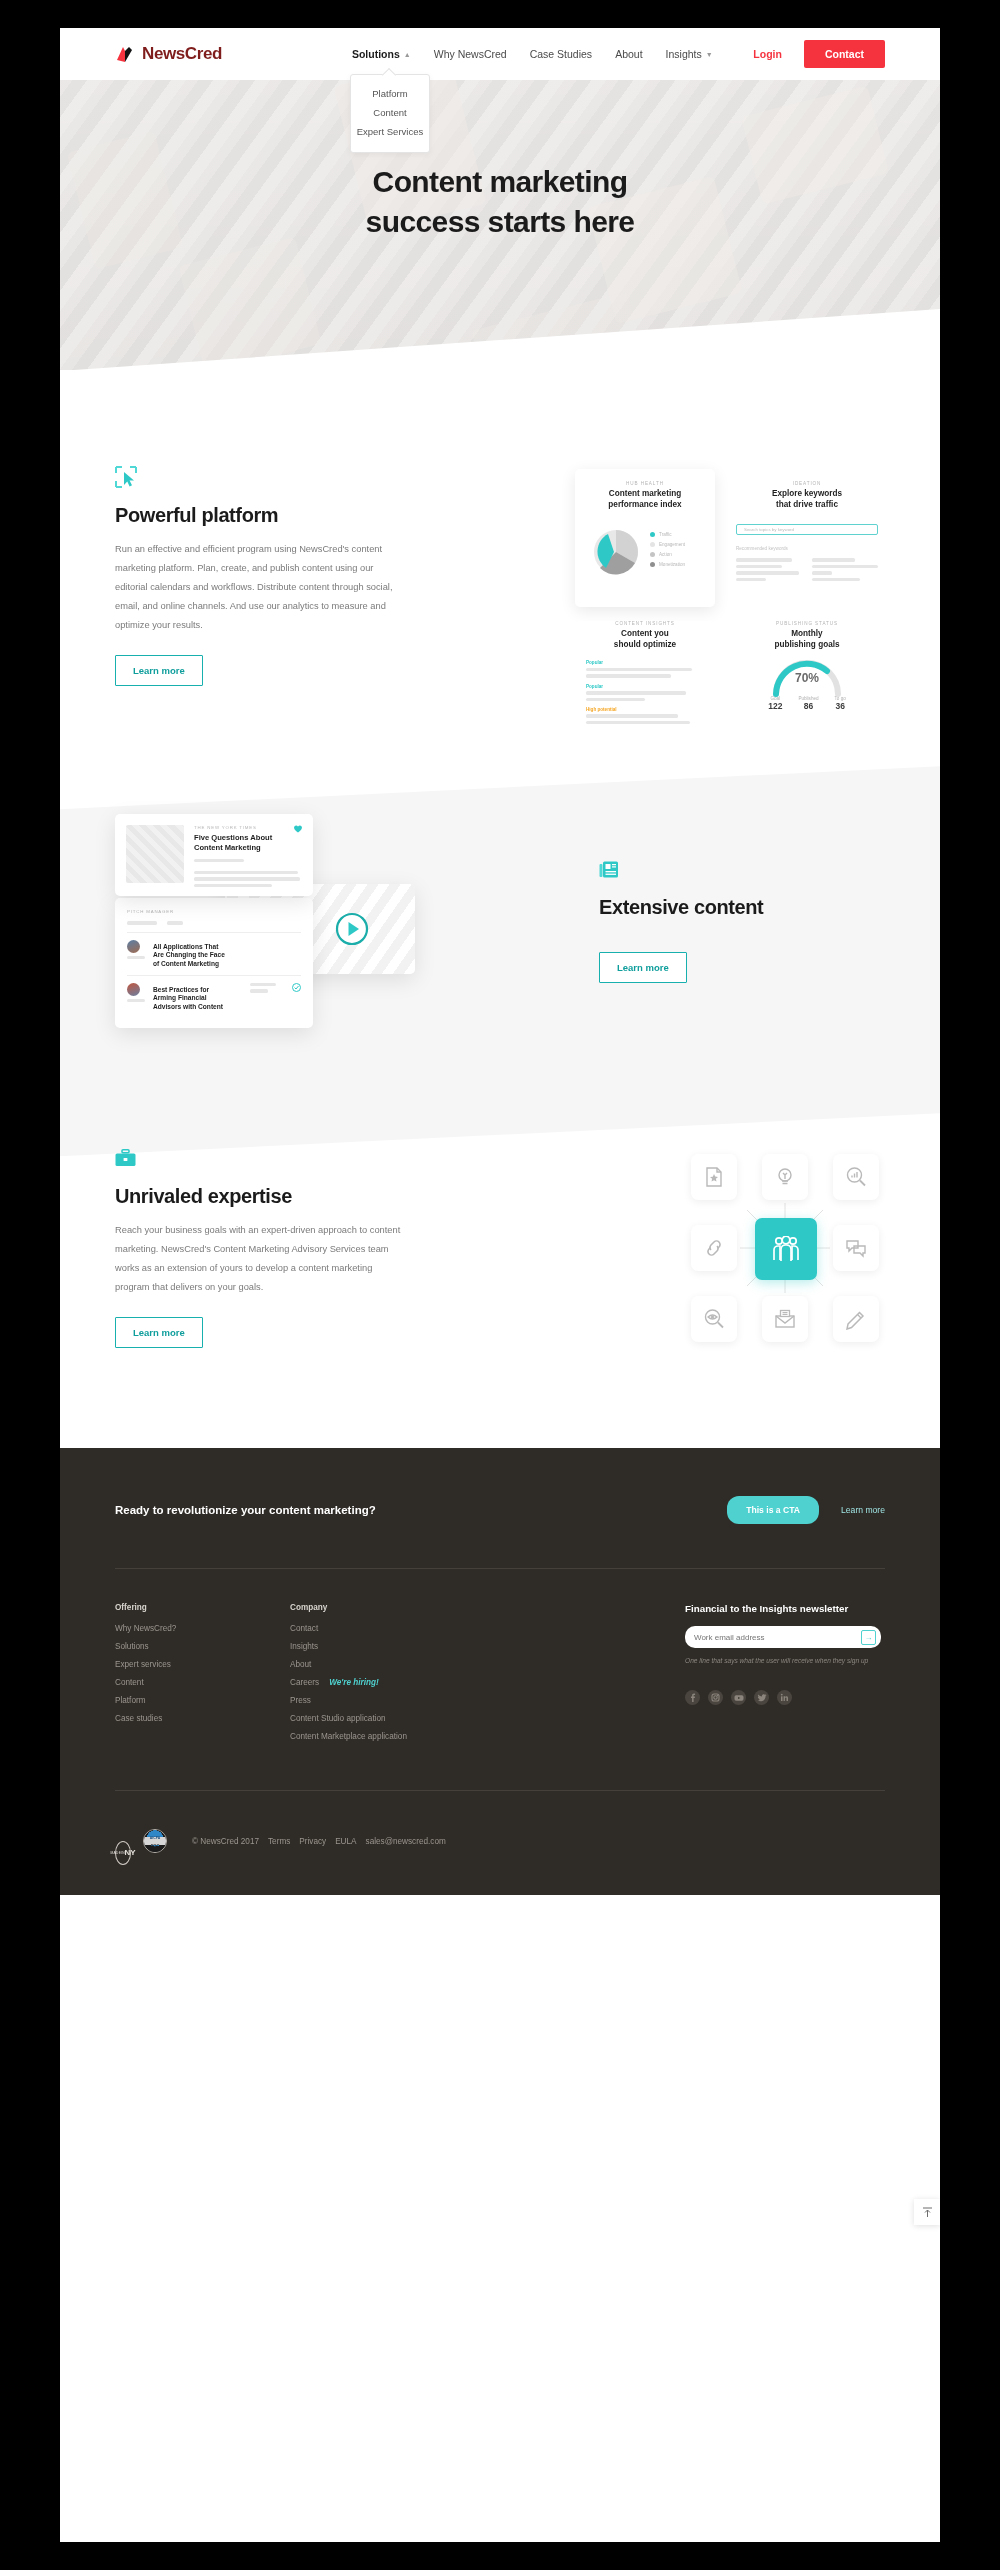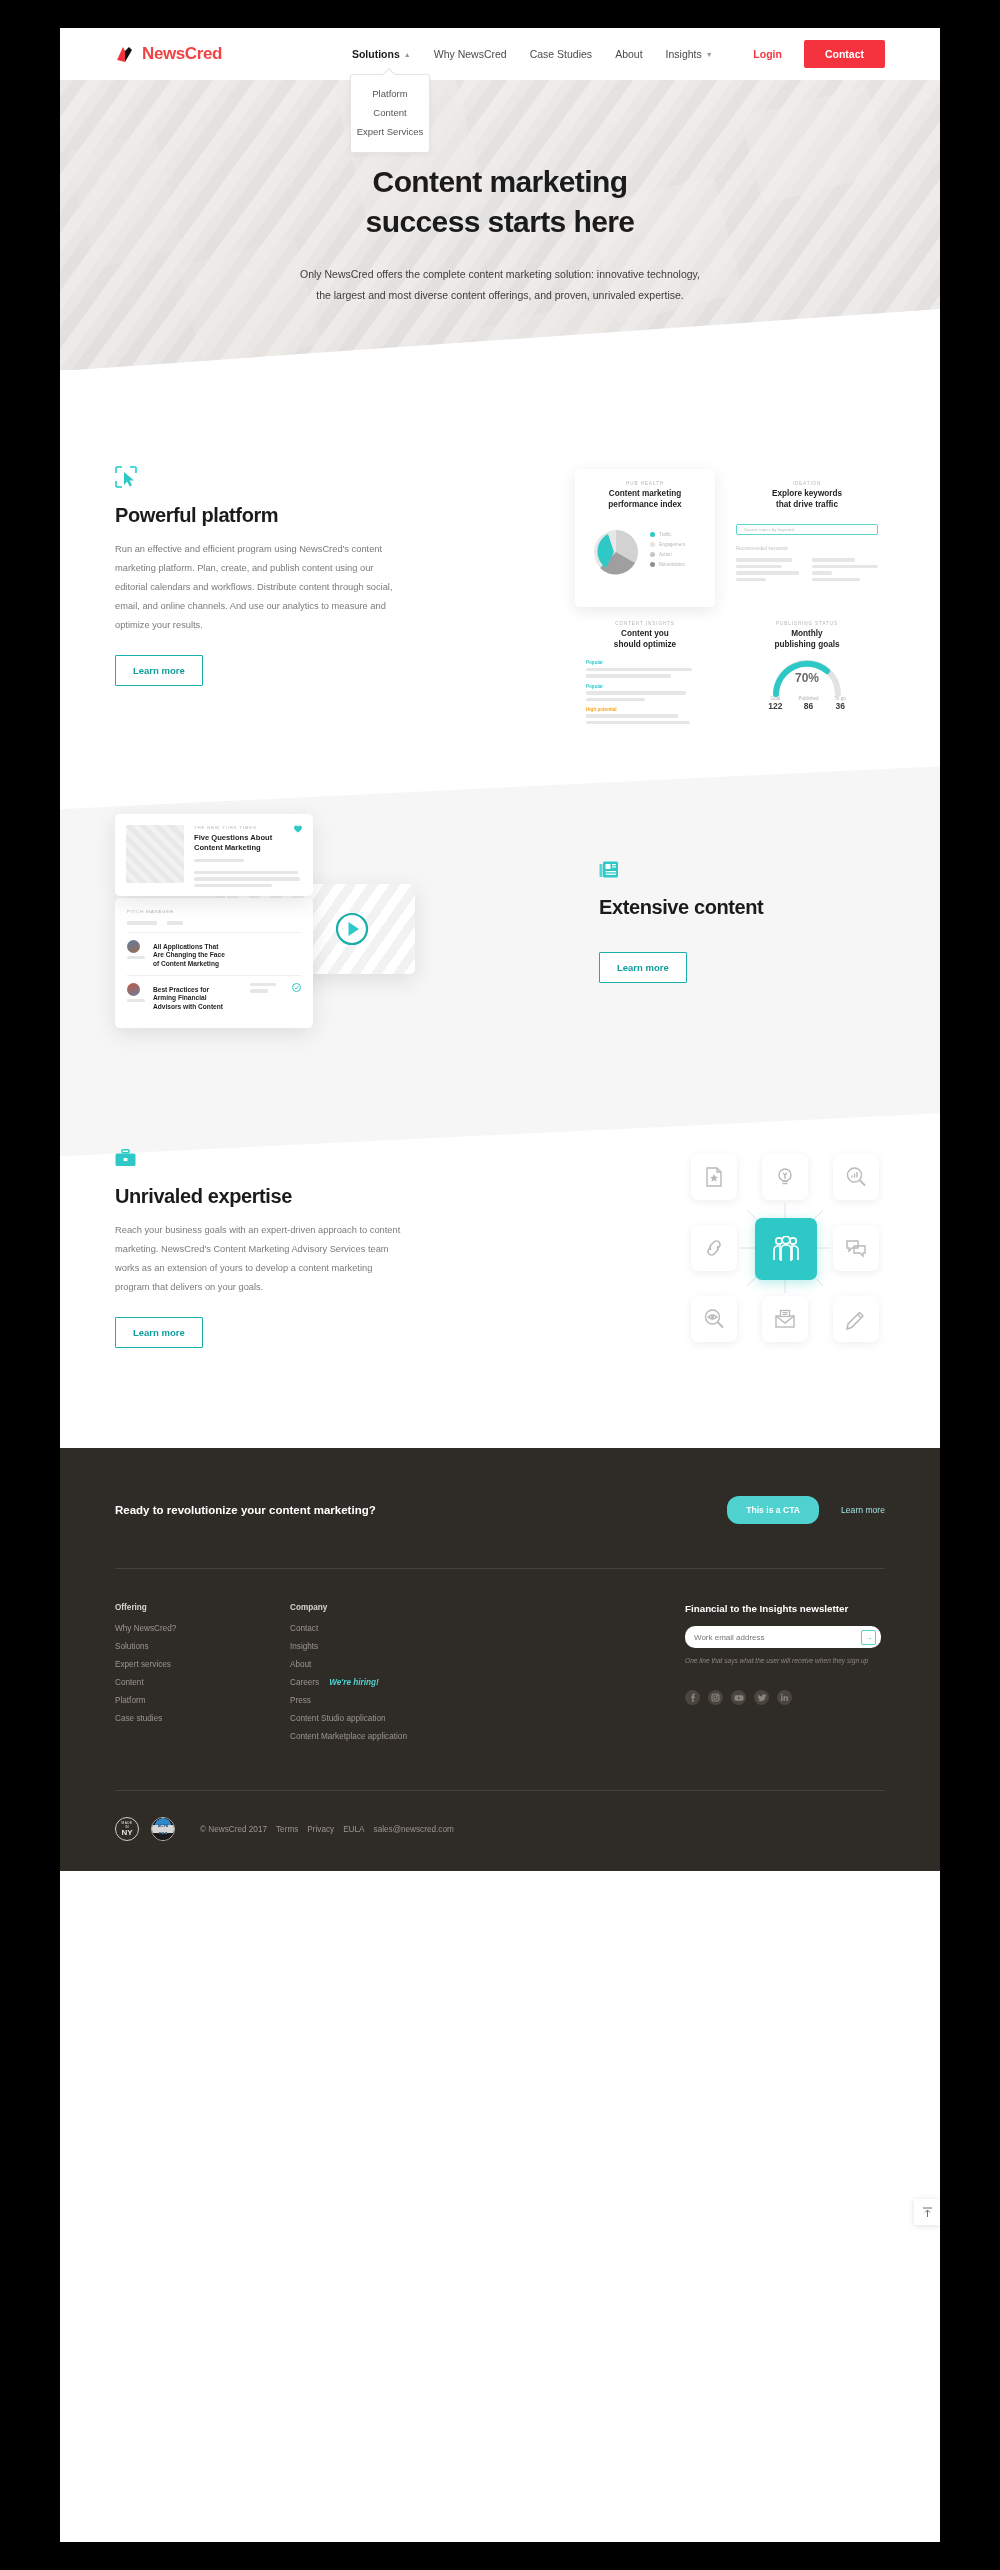--- a/index.html
+++ b/index.html
@@ -21,21 +21,21 @@
   
   .nav {
     position: relative; z-index: 40;
     height: 52px;
     background: #fff;
     display: flex; align-items: center;
     padding: 0 55px;
   }
   .logo { display: flex; align-items: center; gap: 8px; }
   .logo-mark { width: 19px; height: 19px; position: relative; }
-  .logo-text { font-size: 17px; font-weight: bold; letter-spacing: -0.4px; color: #ef4444; }
+  .logo-text { font-size: 17px; font-weight: bold; letter-spacing: -0.4px; color: #7f1d1d; }
   .nav-center { display: flex; align-items: center; gap: 23px; margin-left: 130px; position: relative; }
   .nav-link { font-size: 10.5px; color: #4a4a4a; white-space: nowrap; cursor: pointer; display:flex; align-items:center; gap:4px;}
   .nav-link.active { color: #1b1b1b; font-weight: bold; }
   .caret { font-size: 7px; color: #9a9a9a; display:inline-block; }
   .nav-right { margin-left: auto; display: flex; align-items: center; gap: 22px; }
   .login { font-size: 10.5px; color: #f5333f; font-weight: bold; cursor: pointer; }
   .contact-btn {
     background: #f5333f; color: #fff; font-size: 10.5px; font-weight: bold;
     padding: 8px 21px; border: none; border-radius: 2px; cursor: pointer;
     font-family: "Liberation Sans", sans-serif;
@@ -158,21 +158,21 @@
   .hiring { color:#4fd1cf; font-style:italic; font-weight:bold; margin-left:10px; }
   .news-h { font-size:9.8px; font-weight:bold; color:#fff; margin-bottom:12px; }
   .news-row { background:#fff; border-radius:10px; height:22px; width:196px; display:flex; align-items:center; padding:0 5px 0 9px; }
   .news-inp { border:none; outline:none; flex:1; font-size:8px; color:#9a9a9a; font-family:"Liberation Sans",sans-serif; background:transparent;}
   .news-go { width:15px; height:15px; border:1px solid #4fd1cf; border-radius:2px; color:#4fd1cf; font-size:8px; display:flex; align-items:center; justify-content:center; cursor:pointer;}
   .news-note { font-size:6.6px; color:#8d8881; font-style:italic; margin-top:9px; }
   .socials { display:flex; gap:8px; margin-top:26px; }
   .soc { width:15px; height:15px; border-radius:50%; background:#4a453f; display:flex; align-items:center; justify-content:center; cursor:pointer; }
   .botdiv { height:1px; background:#45403a; margin-top: 40px; }
   .bottom { display:flex; align-items:center; gap:12px; padding: 26px 0 30px; }
-  .badge-ny { width:24px; height:24px; border-radius:50%; border:1.6px solid #cfcac3; display:flex; flex-direction:column; align-items:center; justify-content:center; color:#e5e1db; }
+  .badge-ny { width:16px; height:24px; border-radius:50%; border:1.6px solid #cfcac3; display:flex; flex-direction:row; align-items:center; justify-content:center; color:#e5e1db;margin-top:24px; }
   .badge-soc { width:24px; height:24px; border-radius:50%; background:#1b1b1b; border:1.6px solid #b9b4ad; display:flex; align-items:center; justify-content:center; overflow:hidden; position:relative;}
   .botlinks { display:flex; align-items:center; gap:9px; margin-left: 13px; }
   .botlink { font-size:8.2px; color:#9b968f; cursor:pointer; }
 </style>
 </head>
 <body>
 
 <div class="page">
 
   <div class="nav">
@@ -219,21 +219,20 @@
       <div class="blob" style="left:130px;top:170px;width:120px;height:110px;opacity:.55;"></div>
       <div class="blob" style="left:690px;top:20px;width:130px;height:90px;opacity:.7;"></div>
       <div class="blob" style="left:420px;top:230px;width:160px;height:90px;opacity:.6;"></div>
       <div class="blob" style="left:20px;top:60px;width:90px;height:120px;opacity:.4;"></div>
     </div>
     <div class="hero-inner">
       <div class="hero-h1">
         <div>Content marketing</div>
         <div>success starts here</div>
       </div>
-      <div class="hero-sub">Only NewsCred offers the complete content marketing solution: innovative technology, the largest and most diverse content offerings, and proven, unrivaled expertise.</div>
     </div>
   </div>
 
   <div class="sec" style="padding-top:96px; padding-bottom:120px;">
     <div class="feature">
       <div class="fcol">
         <div class="fic">
           <svg width="22" height="22" viewBox="0 0 22 22">
             <path d="M1 1 h6 M1 1 v6 M21 1 h-6 M21 1 v6 M1 21 h6 M1 21 v-6" stroke="#4fd8d6" stroke-width="2" fill="none"></path>
             <path d="M9 6 L9 19 L12.3 15.6 L14.6 20.4 L17 19.2 L14.6 14.6 L19 14.4 Z" fill="#2ec9c7"></path>

